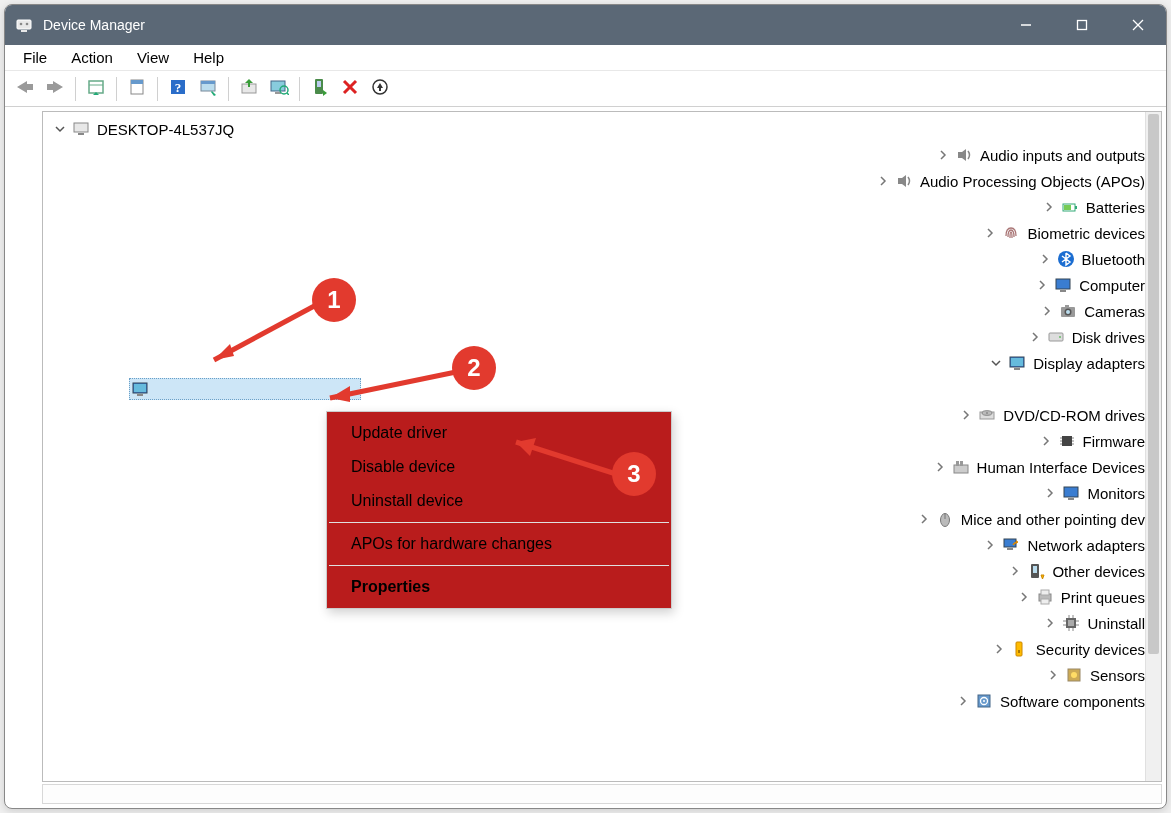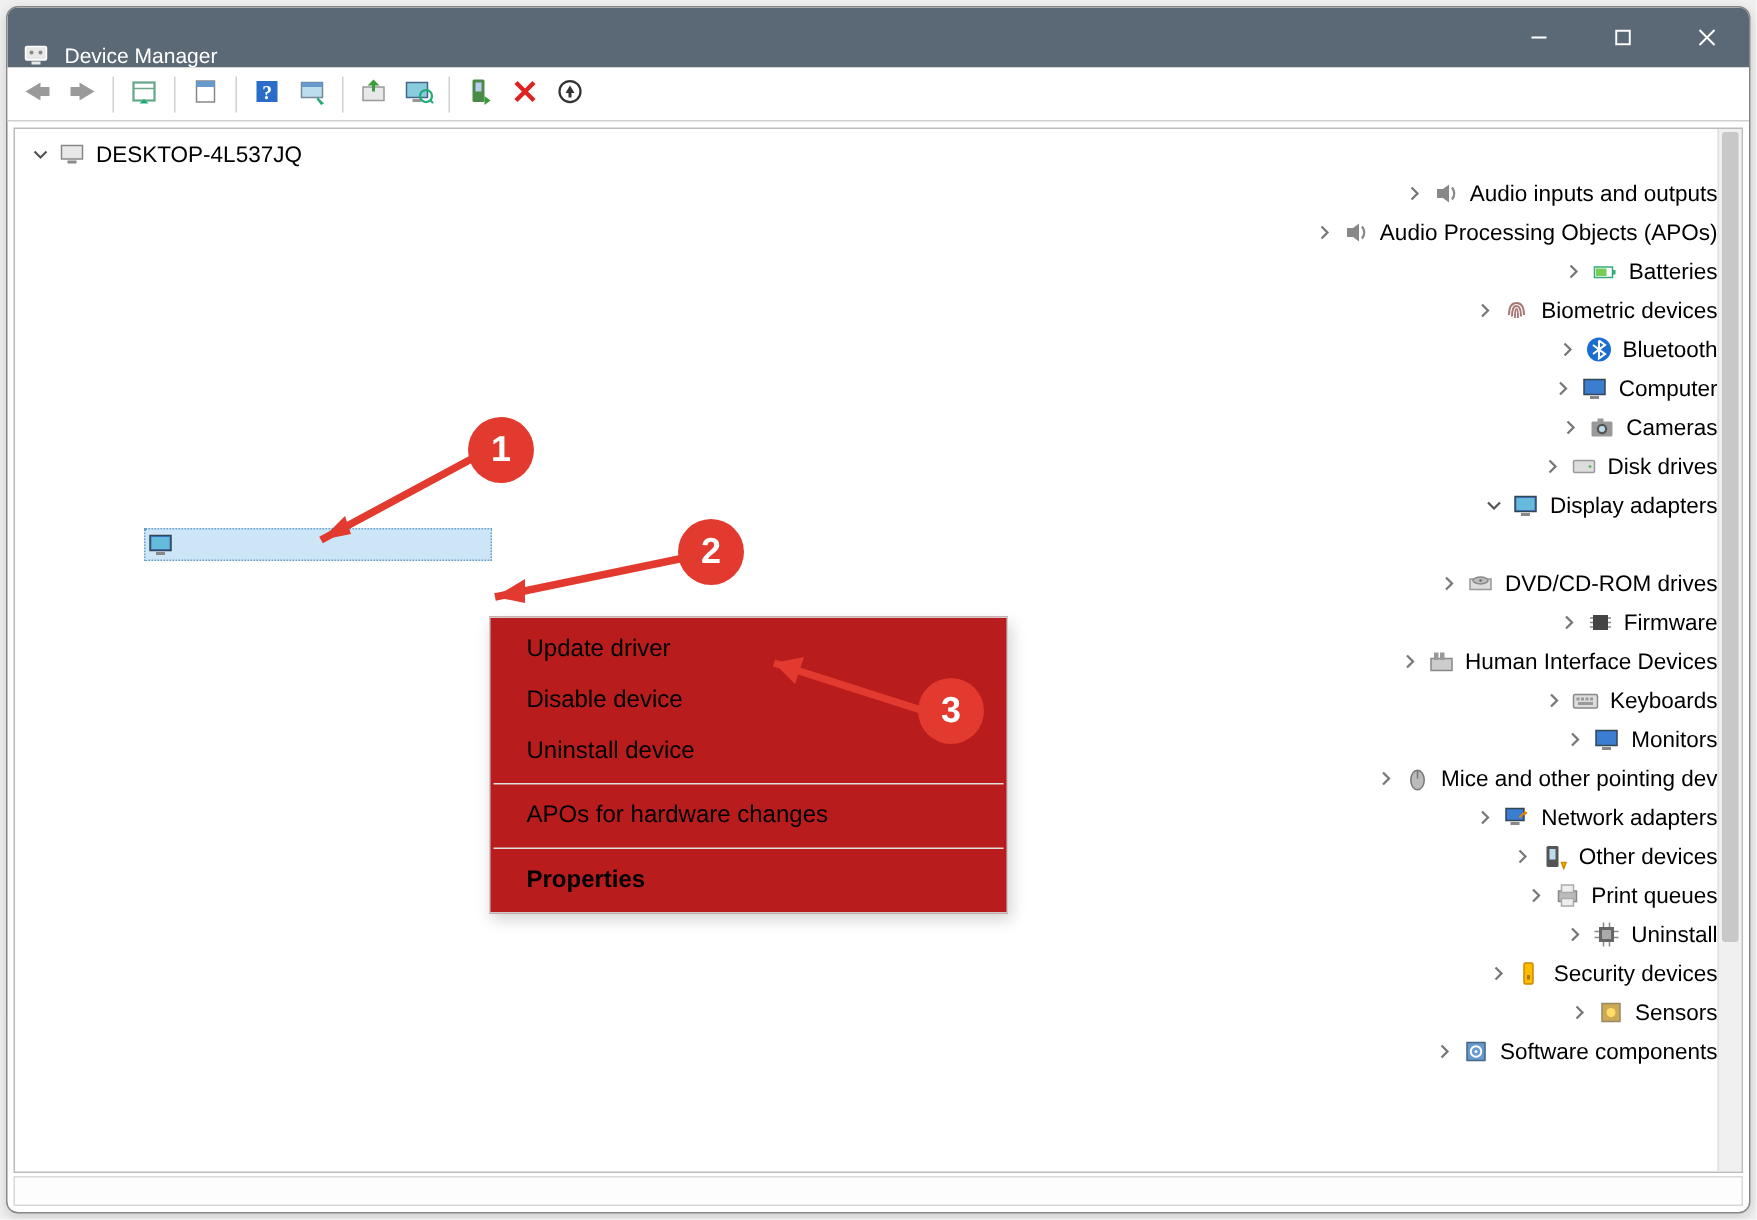--- a/index.html
+++ b/index.html
@@ -22,21 +22,21 @@
   overflow: hidden;
   display: flex;
   flex-direction: column;
   box-shadow: 0 2px 8px rgba(0,0,0,.15);
 }
 .titlebar {
   height: 40px;
   background: #5b6876;
   color: #fff;
   display: flex;
-  align-items: flex-end;
+  align-items: center;
   padding-left: 10px;
   font-size: 14px;
 }
 .titlebar .app-icon {
   width: 18px; height: 18px;
   margin-right: 10px;
   display: inline-flex;
   align-items: center; justify-content: center;
 }
 .title-text { flex: 0 0 auto; }
@@ -73,20 +73,21 @@
   display: flex; align-items: center; justify-content: center;
   border: 1px solid transparent;
 }
 .tb-sep { width: 1px; height: 24px; background: #d0d0d0; margin: 0 4px; }
 .content-wrap {
   flex: 1 1 auto;
   padding: 4px;
   display: flex;
   flex-direction: column;
   min-height: 0;
+  margin-left: 33px;
 }
 .tree-container {
   flex: 1 1 auto;
   border: 1px solid #bbb;
   background: #fff;
   overflow: hidden;
   position: relative;
   display: flex;
 }
 .tree-scroll {
@@ -214,20 +215,26 @@
         </div>
       <div class="win-btn">
           <svg width="12" height="12">
             <line x1="1" y1="1" x2="11" y2="11" stroke-width="1.3"></line>
             <line x1="11" y1="1" x2="1" y2="11" stroke-width="1.3"></line>
           </svg>
         </div>
     </div>
   </div>
 
+  <div class="menubar">
+    <span class="menu-item">File</span>
+    <span class="menu-item">Action</span>
+    <span class="menu-item">View</span>
+    <span class="menu-item">Help</span>
+  </div>
 
   <div class="toolbar">
     <div class="tb-btn">
         <span><svg width="20" height="16">
             <polygon points="2,8 12,2 12,5 18,5 18,11 12,11 12,14" fill="#9a9a9a"></polygon>
           </svg></span>
       </div>
     <div class="tb-btn">
         <span><svg width="20" height="16">
             <polygon points="18,8 8,2 8,5 2,5 2,11 8,11 8,14" fill="#9a9a9a"></polygon>
@@ -514,38 +521,20 @@
               <span>Human Interface Devices</span>
             </div>
             <div class="tree-row indent-1">
               <span class="caret">
                 <svg width="10" height="10">
                   <polyline points="3,1 7,5 3,9" fill="none" stroke="#777" stroke-width="1.5"></polyline>
                 </svg>
               </span>
               <span class="dev-icon">
                 <svg width="18" height="18">
-                  <rect x="1" y="5" width="16" height="9" rx="1" fill="#ddd" stroke="#888"></rect>
-                  <rect x="3" y="7" width="2" height="2" fill="#999"></rect>
-                  <rect x="6" y="7" width="2" height="2" fill="#999"></rect>
-                  <rect x="9" y="7" width="2" height="2" fill="#999"></rect>
-                  <rect x="12" y="7" width="2" height="2" fill="#999"></rect>
-                  <rect x="4" y="10" width="10" height="2" fill="#999"></rect>
-                </svg>
-              </span>
-              <span>Keyboards</span>
-            </div>
-            <div class="tree-row indent-1">
-              <span class="caret">
-                <svg width="10" height="10">
-                  <polyline points="3,1 7,5 3,9" fill="none" stroke="#777" stroke-width="1.5"></polyline>
-                </svg>
-              </span>
-              <span class="dev-icon">
-                <svg width="18" height="18">
                   <rect x="2" y="3" width="14" height="10" fill="#3a7dd1" stroke="#345"></rect>
                   <rect x="6" y="14" width="6" height="2" fill="#888"></rect>
                 </svg>
               </span>
               <span>Monitors</span>
             </div>
             <div class="tree-row indent-1">
               <span class="caret">
                 <svg width="10" height="10">
                   <polyline points="3,1 7,5 3,9" fill="none" stroke="#777" stroke-width="1.5"></polyline>

